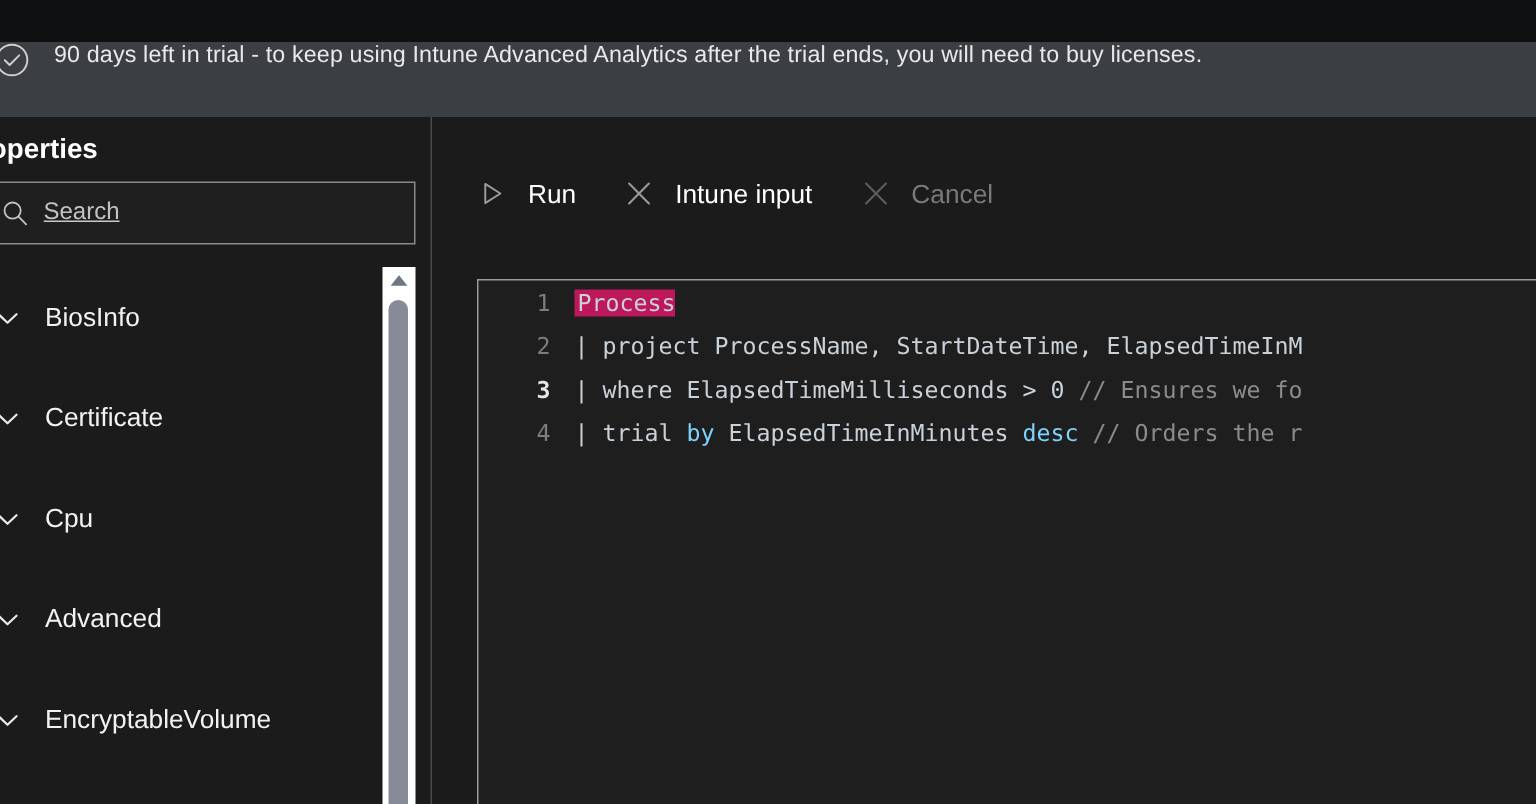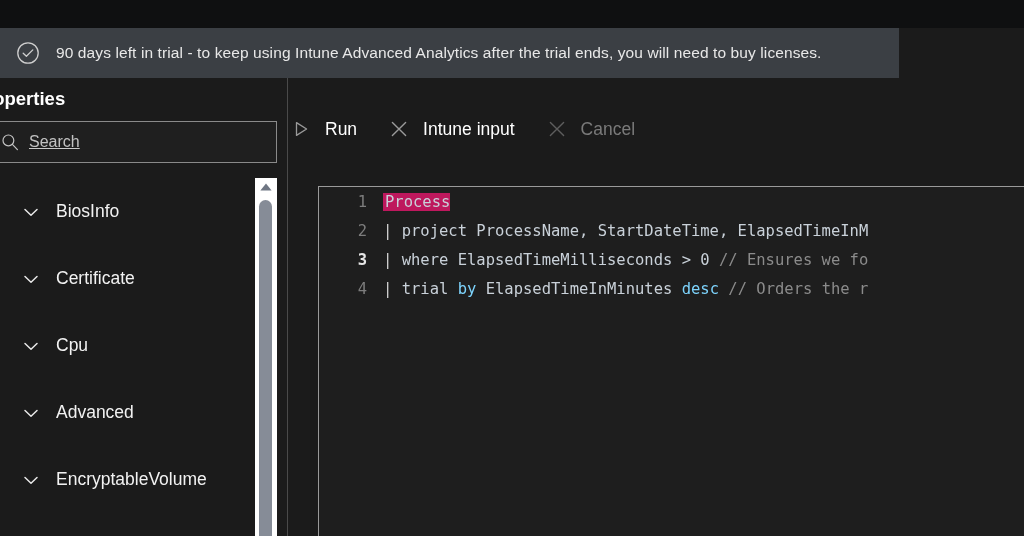--- a/index.html
+++ b/index.html
@@ -13,24 +13,24 @@
   #app { position:relative; width:1024px; height:536px; background:#1b1b1b; }
 
   
   .top-strip {
     position:absolute; left:0; top:0; width:1024px; height:28px;
     background:#0f1011;
   }
 
   
   .trial-banner {
-    position:absolute; left:0; top:28px; width:899px; height:50px;
+    position:absolute; left:0; top:28px; width:1024px; height:50px;
     background:#3b3f44;
-    display:flex; align-items:center;
-    padding-left:20px;
+    display:flex; align-items:flex-start;
+    padding-left:0;
   }
   .banner-icon {
     width:24px; height:24px; flex:0 0 24px;
     margin-left:-4px; margin-right:16px;
     position:relative;
   }
   .banner-icon svg { display:block; }
   .banner-text {
     color:#e8e8e8; font-size:15.5px; letter-spacing:0.1px;
     white-space:nowrap;
@@ -70,21 +70,20 @@
     color:#c9c9c9; font-size:16px;
     font-family:"Liberation Sans", sans-serif;
     width:200px;
     text-decoration:underline;
   }
   .search-input::placeholder { color:#c2c2c2; opacity:1; }
 
   .prop-list {
     position:absolute; left:0; top:100px; width:272px; height:358px;
     overflow:hidden;
-    padding-left:26px;
   }
   .prop-item {
     height:67px;
     display:flex; align-items:center;
     padding-left:0px;
     cursor:pointer;
   }
   .chev {
     flex:0 0 auto; width:22px; height:22px;
     margin-left:-6px; margin-right:14px;
@@ -112,20 +111,21 @@
 
   
   .main {
     position:absolute; left:289px; top:0;
     width:735px; height:458px;
     background:#1b1b1b;
   }
   .toolbar {
     position:absolute; left:0; top:30px; height:42px;
     display:flex; align-items:flex-end;
+    padding-left:27px;
     gap:0px;
   }
   .tb-btn {
     display:flex; align-items:center;
     height:42px; cursor:pointer;
     margin-right:30px;
   }
   .tb-btn.disabled { cursor:default; }
   .tb-ico {
     width:24px; height:24px; margin-right:12px;

